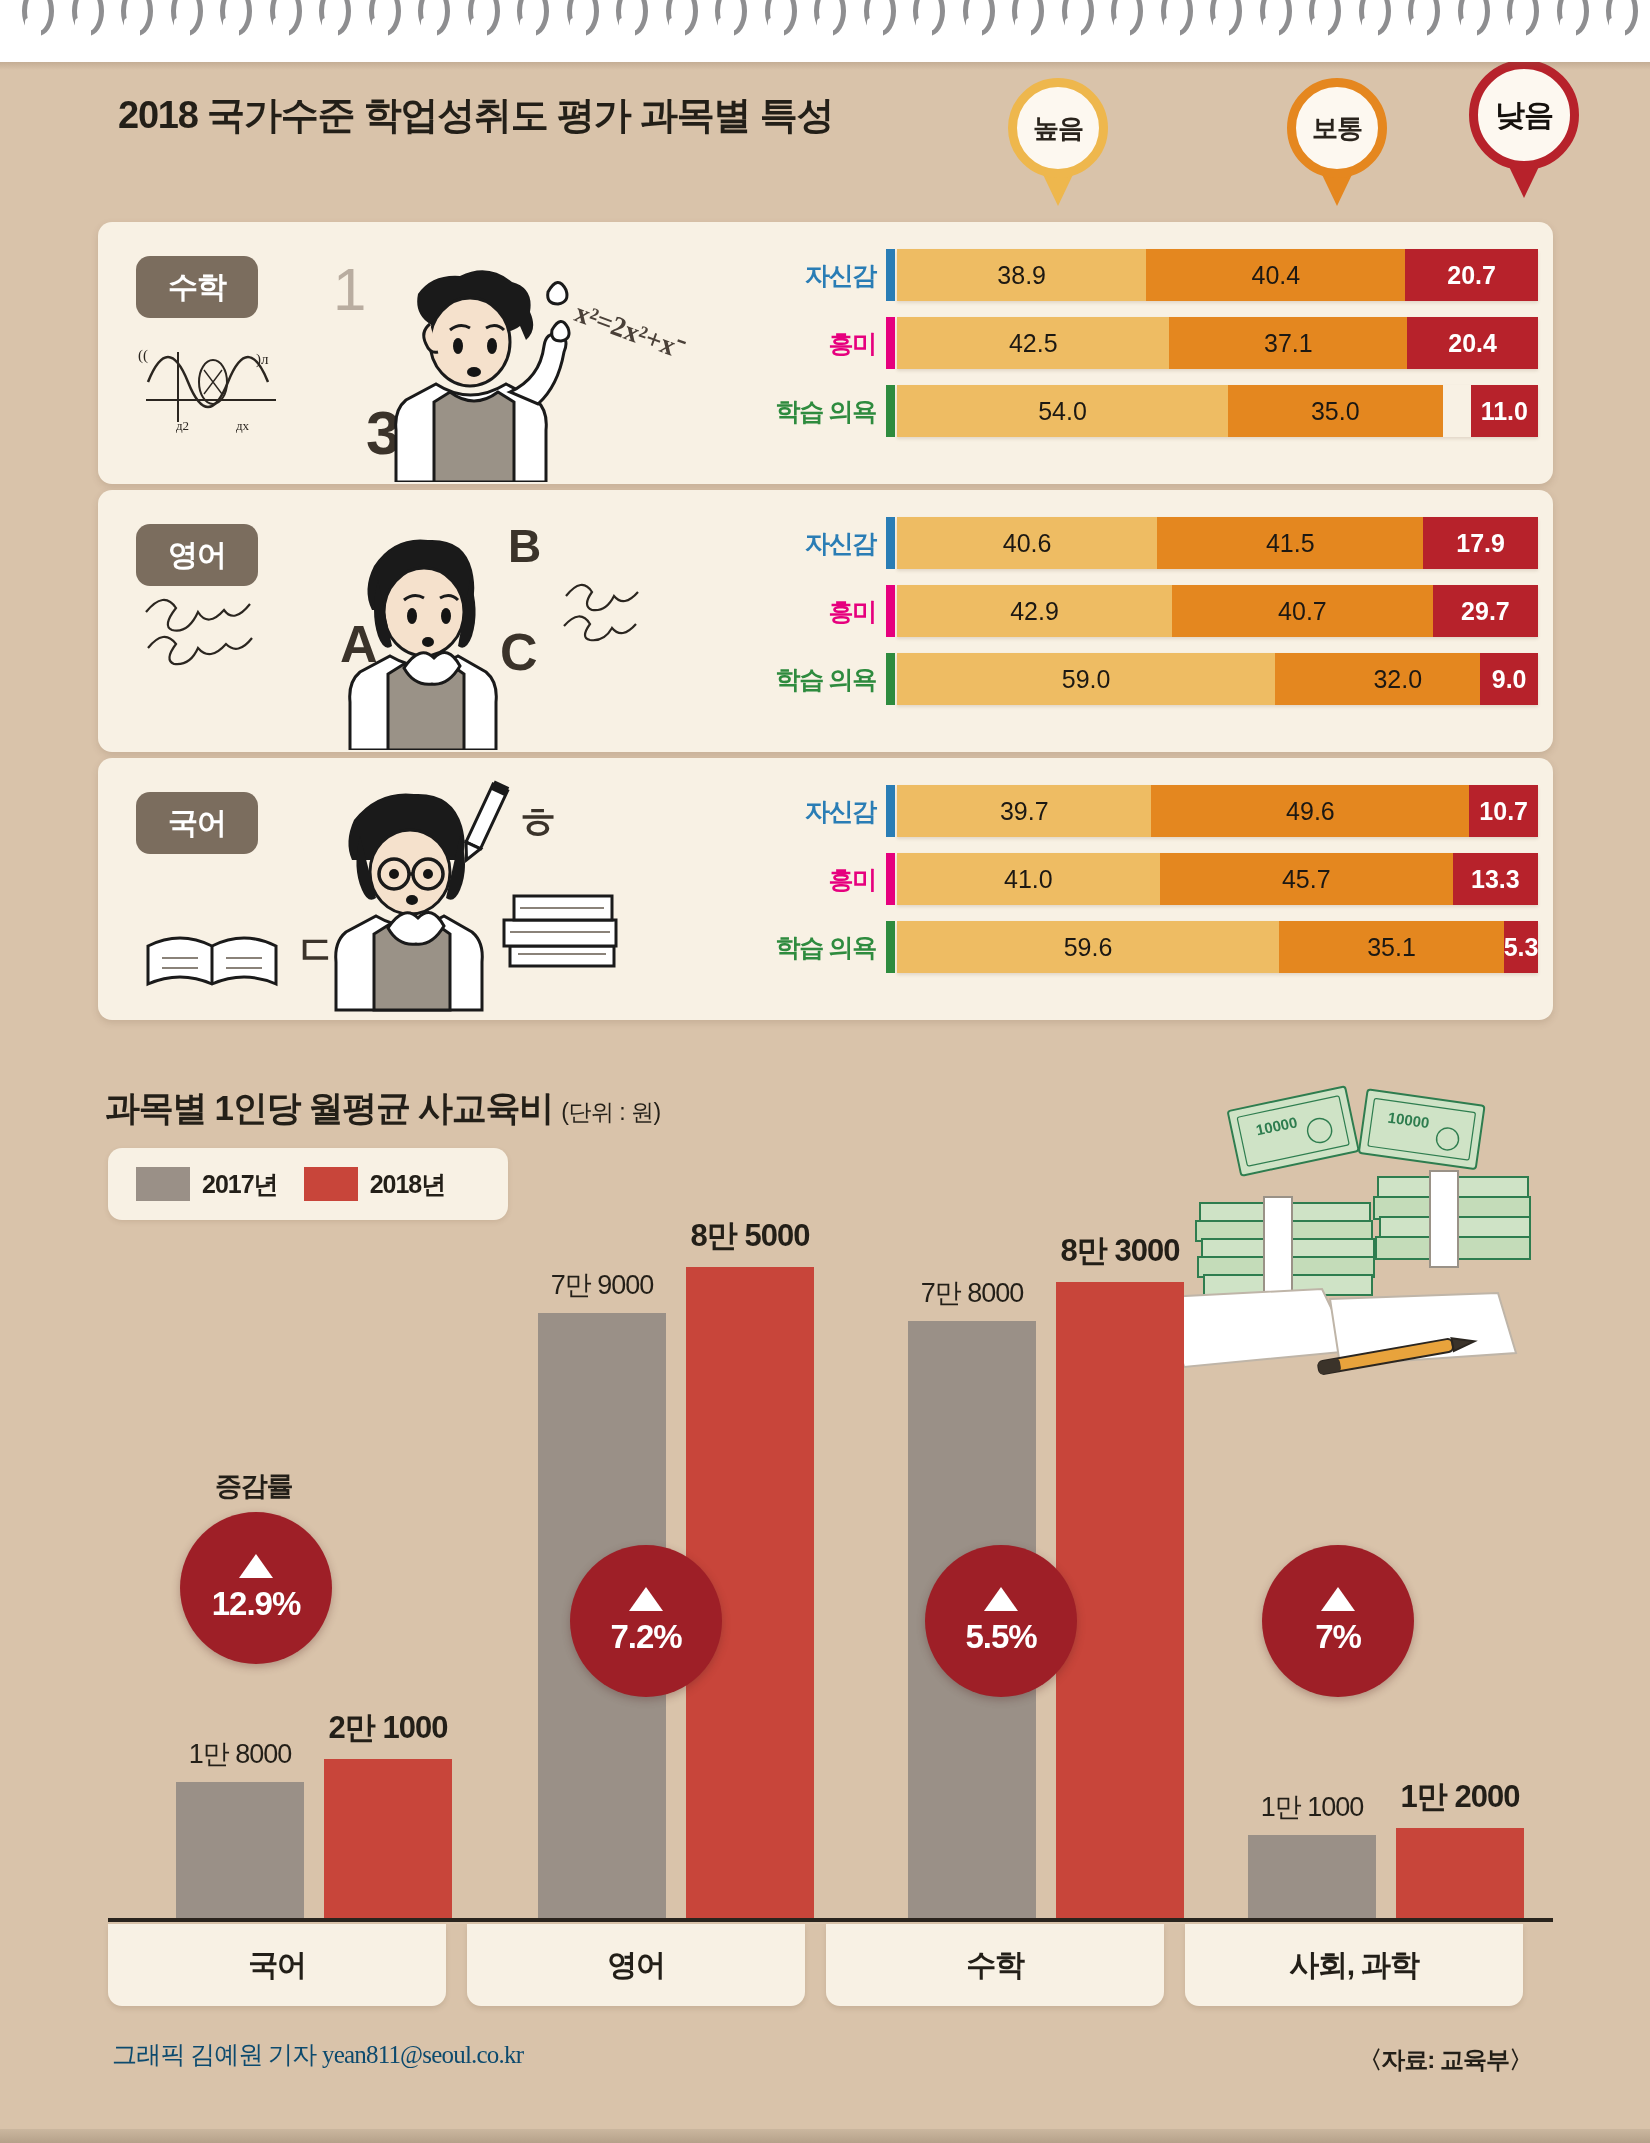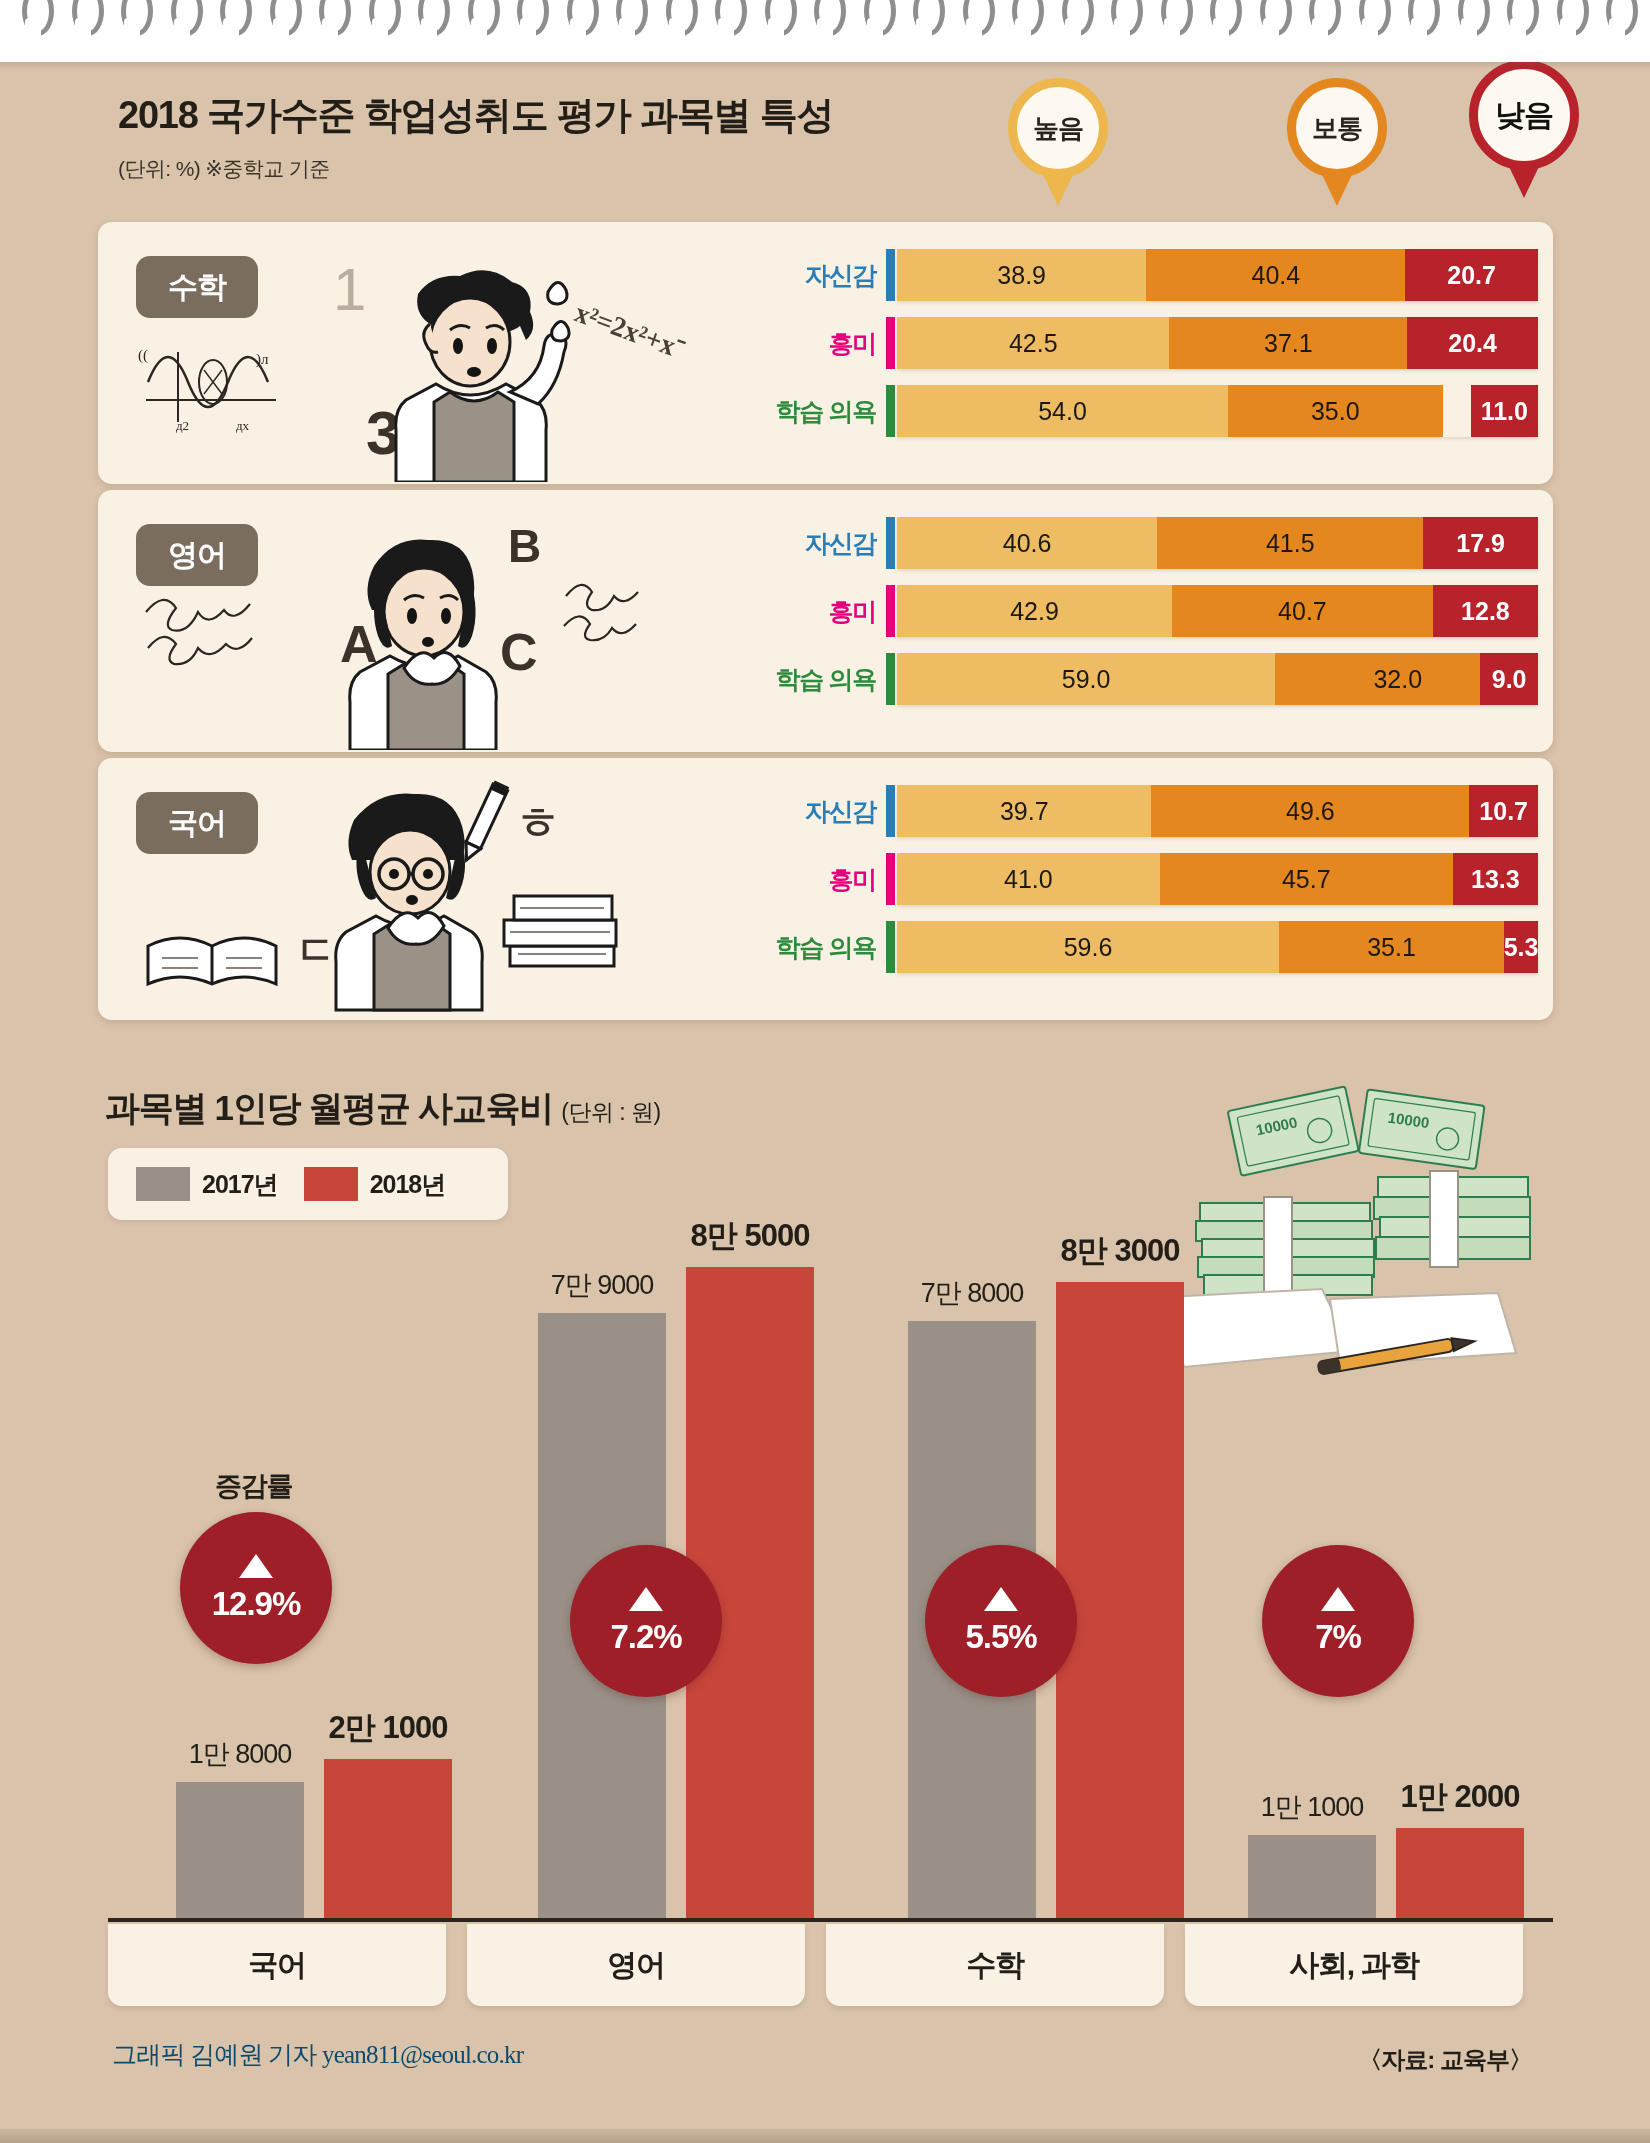--- a/index.html
+++ b/index.html
@@ -422,21 +422,20 @@
       <div class="ring"></div>
       <div class="ring"></div>
       <div class="ring"></div>
       <div class="ring"></div>
     </div>
 </div>
 <div class="binding-shadow"></div>
 
 <div class="header">
   <div class="main-title">2018 국가수준 학업성취도 평가 과목별 특성</div>
-  <div class="sub-title">(단위: %) ※중학교 기준</div>
 </div>
 
 <div class="pin high">
   <div class="pin-bubble">높음</div>
   <div class="pin-tail"></div>
 </div>
 <div class="pin mid">
   <div class="pin-bubble">보통</div>
   <div class="pin-tail"></div>
 </div>
@@ -553,21 +552,21 @@
           <div class="seg mid" style="width: 41.5%;">41.5</div>
           <div class="seg low" style="width: 17.9%;">17.9</div>
         </div>
       </div>
       <div class="bar-row">
         <div class="row-label interest">흥미</div>
         <div class="row-tick interest"></div>
         <div class="bar-track">
           <div class="seg high" style="width: 42.9%;">42.9</div>
           <div class="seg mid" style="width: 40.7%;">40.7</div>
-          <div class="seg low" style="width: 16.4%;">12.8</div>
+          <div class="seg low" style="width: 16.4%;">29.7</div>
         </div>
       </div>
       <div class="bar-row">
         <div class="row-label motivation">학습 의욕</div>
         <div class="row-tick motivation"></div>
         <div class="bar-track">
           <div class="seg high" style="width: 59%;">59.0</div>
           <div class="seg mid" style="width: 32%; padding-left: 40px;">32.0</div>
           <div class="seg low" style="width: 9%;">9.0</div>
         </div>

